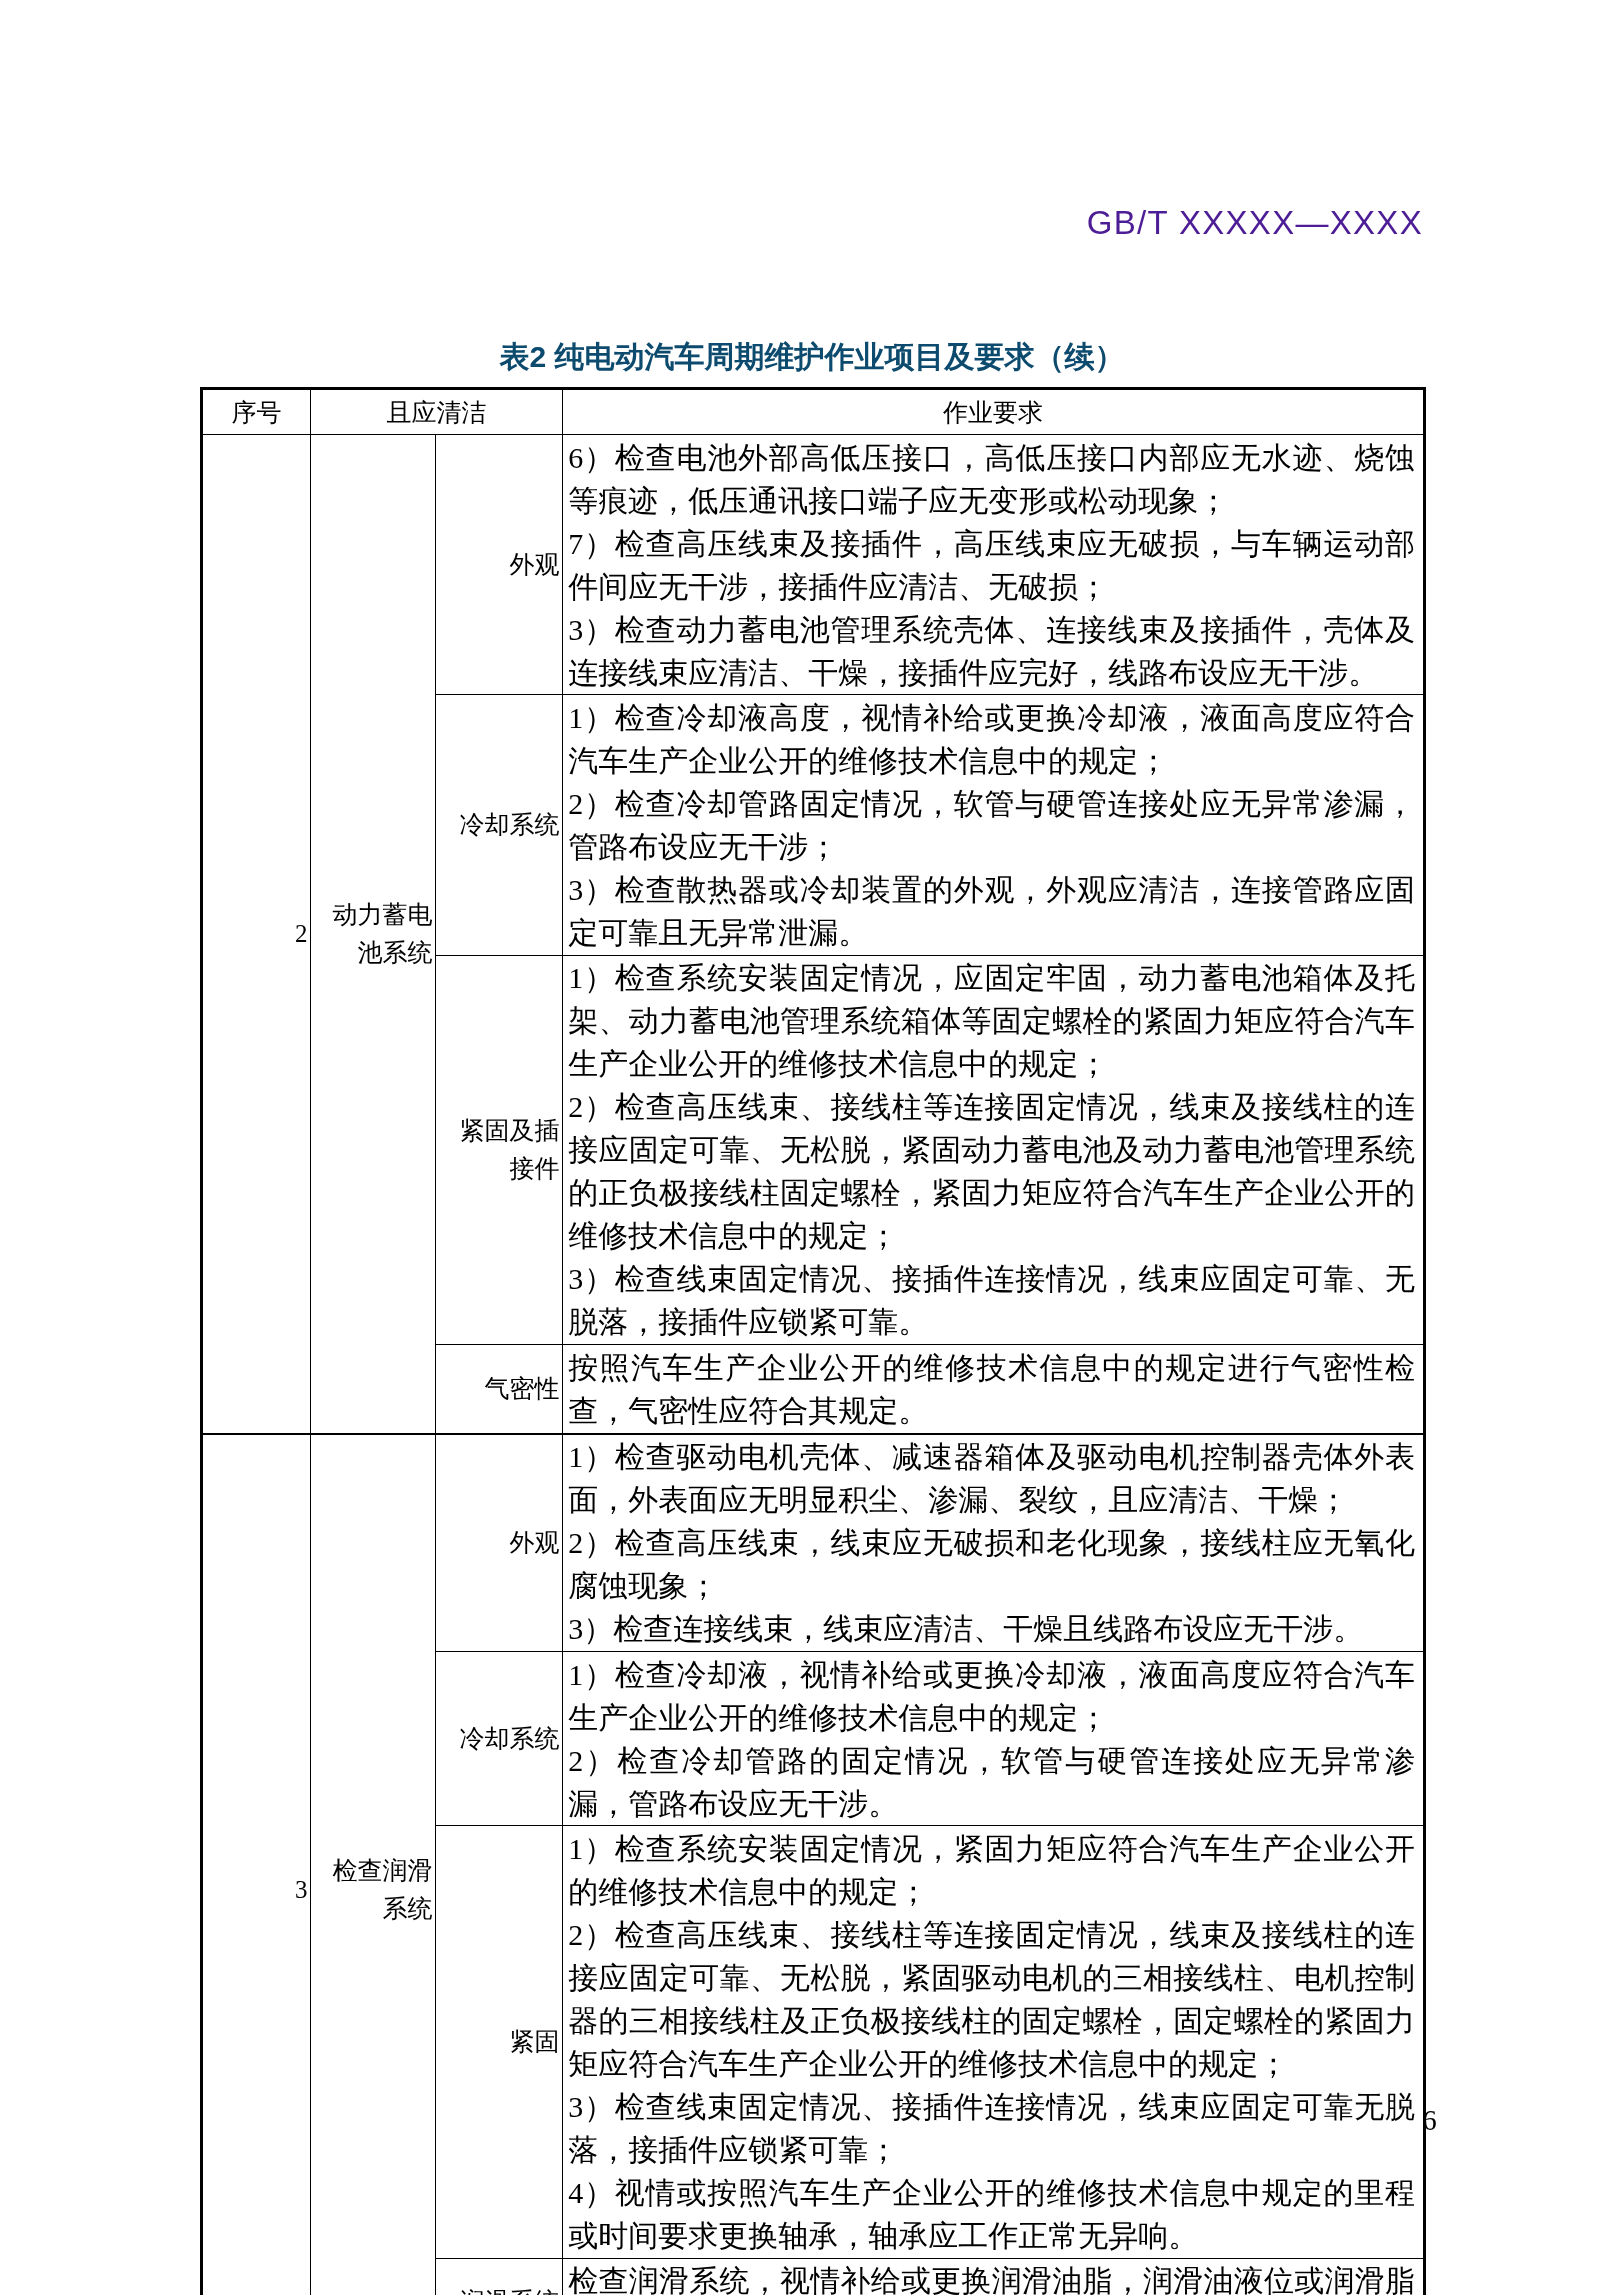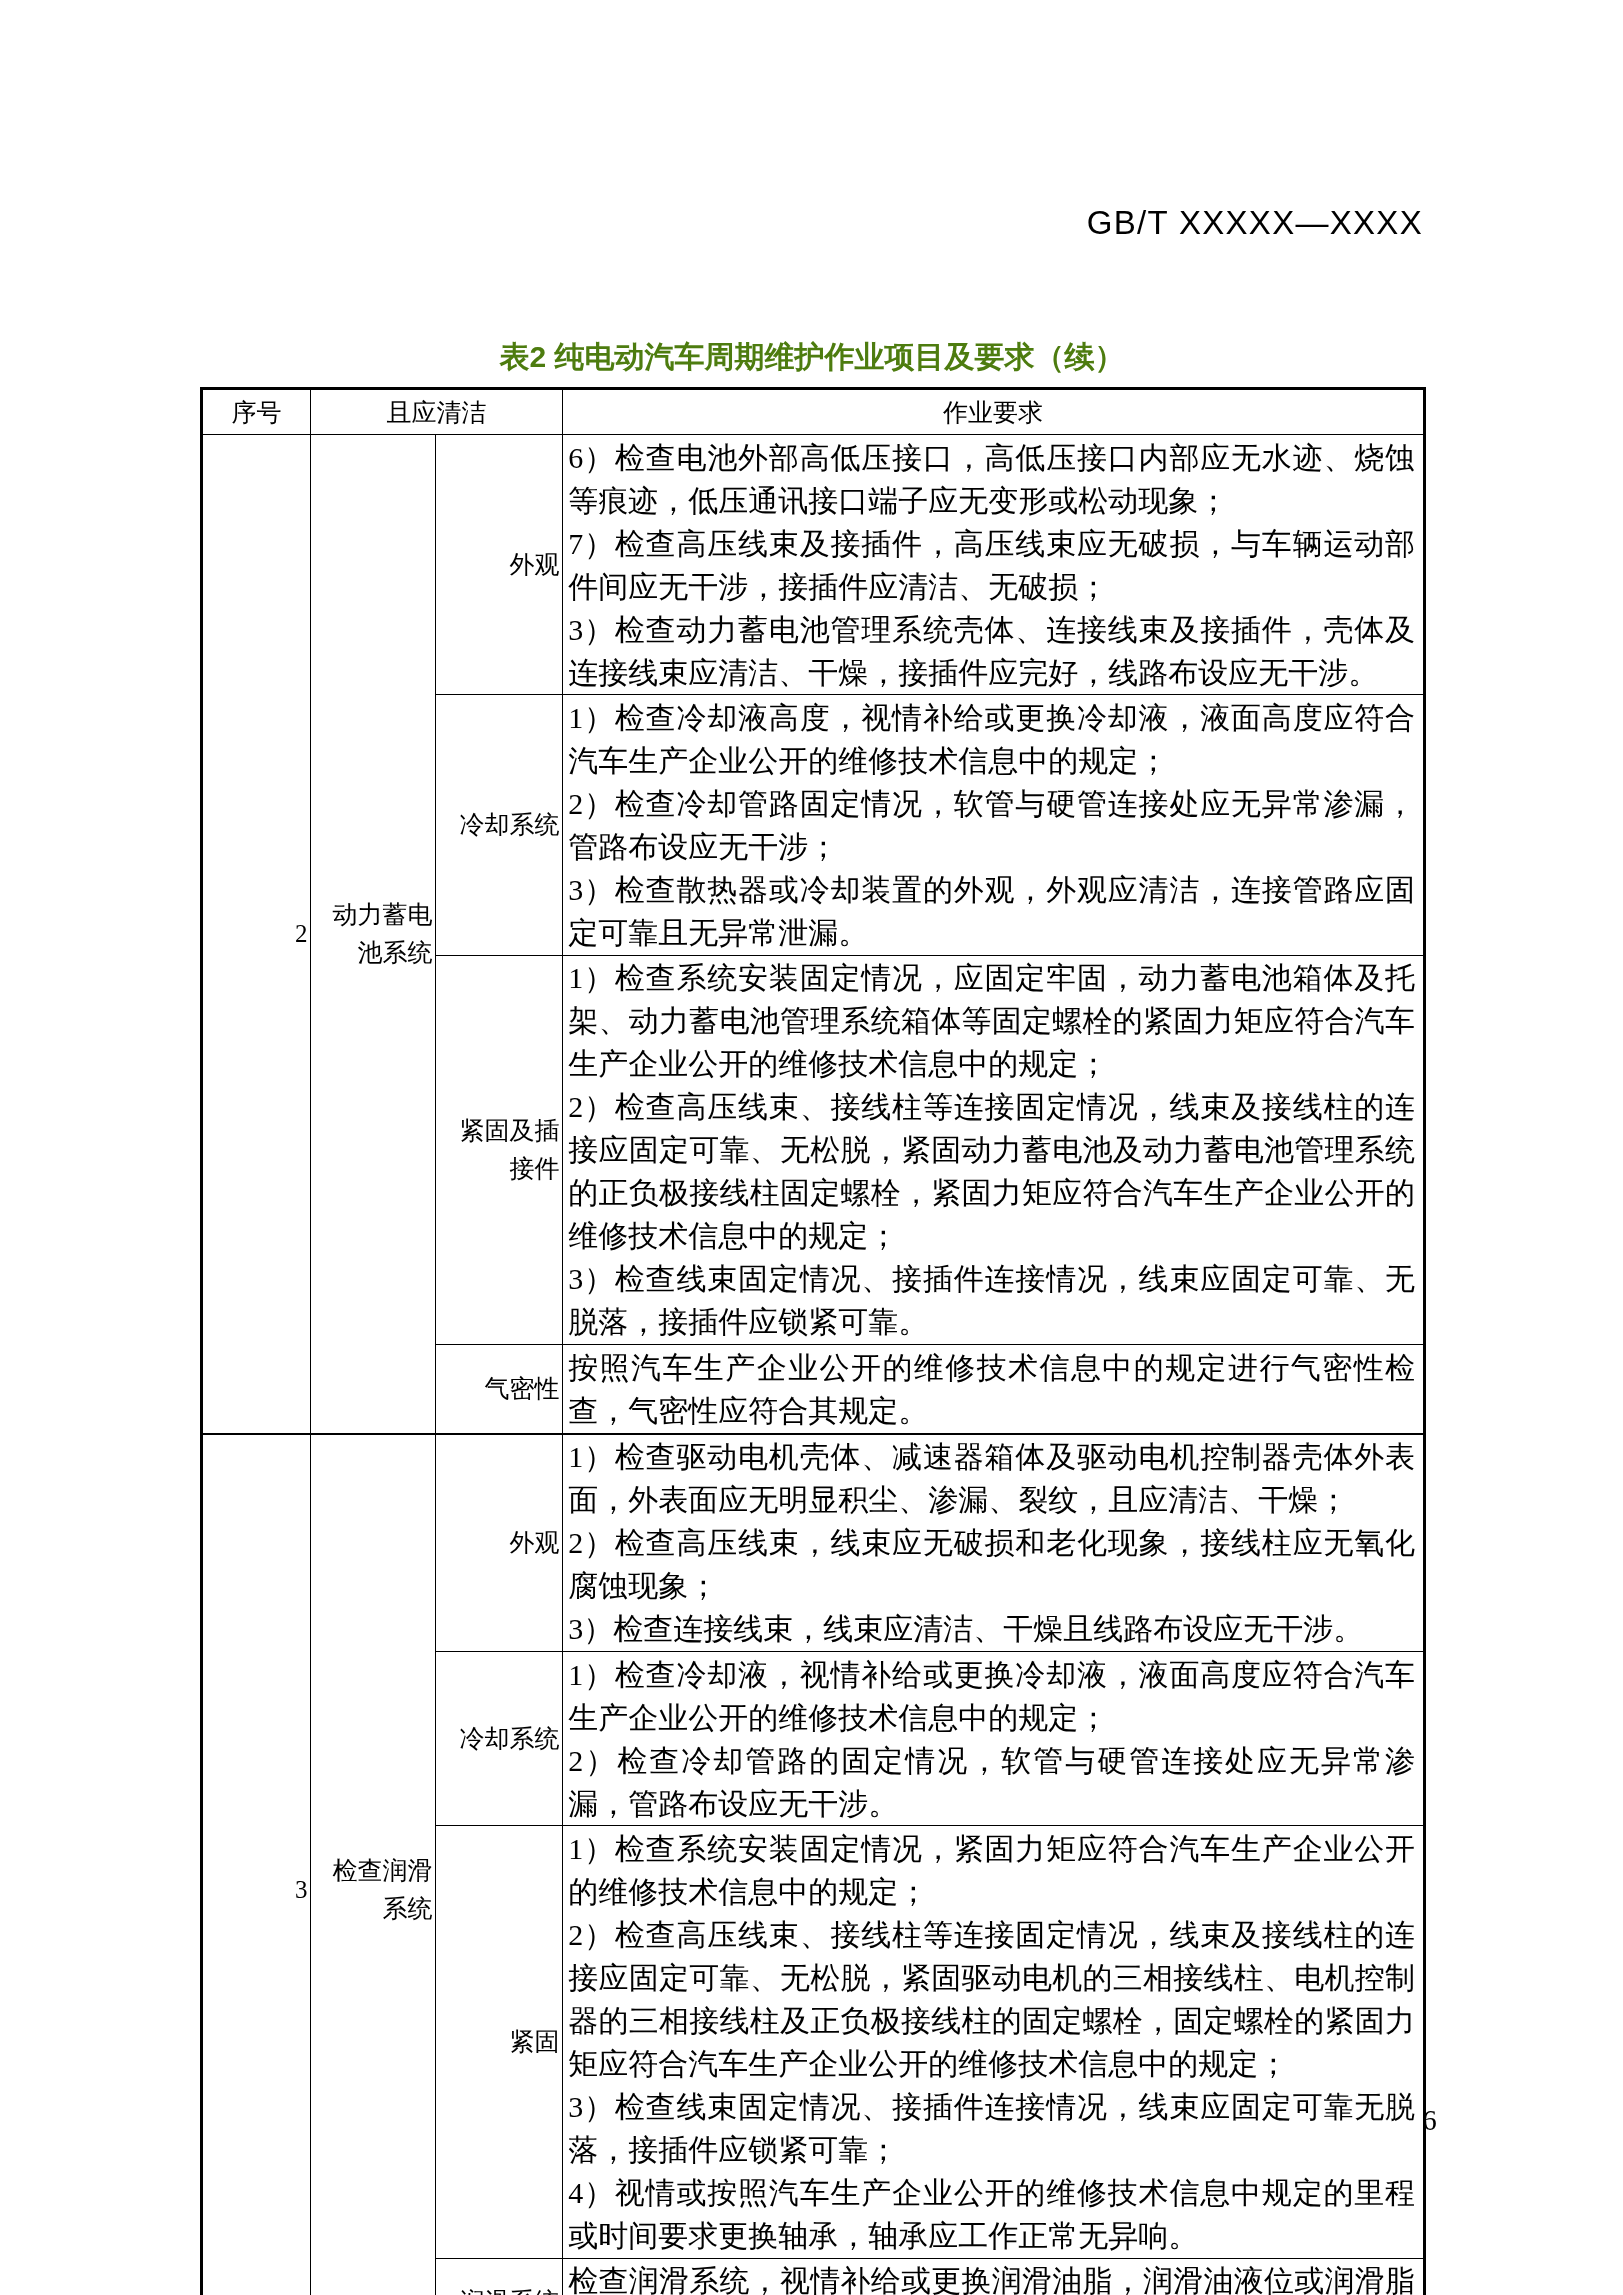--- a/index.html
+++ b/index.html
@@ -14,33 +14,33 @@
     background: #ffffff;
     overflow: hidden;
   }
   .doc-number {
     position: absolute;
     top: 204px;
     right: 200px;
     font-family: "Liberation Sans", "DejaVu Sans", sans-serif;
     font-size: 33px;
     letter-spacing: 1.3px;
-    color: #000000;
+    color: #4c1d95;
     white-space: nowrap;
   }
   .table-title {
     position: absolute;
     top: 337px;
     left: 200px;
     width: 1224px;
     text-align: center;
     font-family: "Liberation Sans", "DejaVu Sans", sans-serif;
     font-weight: bold;
     font-size: 30px;
-    color: #4d7c0f;
+    color: #0c4a6e;
     white-space: nowrap;
   }
   table.doc-table {
     position: absolute;
     top: 387px;
     left: 200px;
     width: 1224px;
     border-collapse: collapse;
     table-layout: fixed;
     border: 3.3px solid #000;

